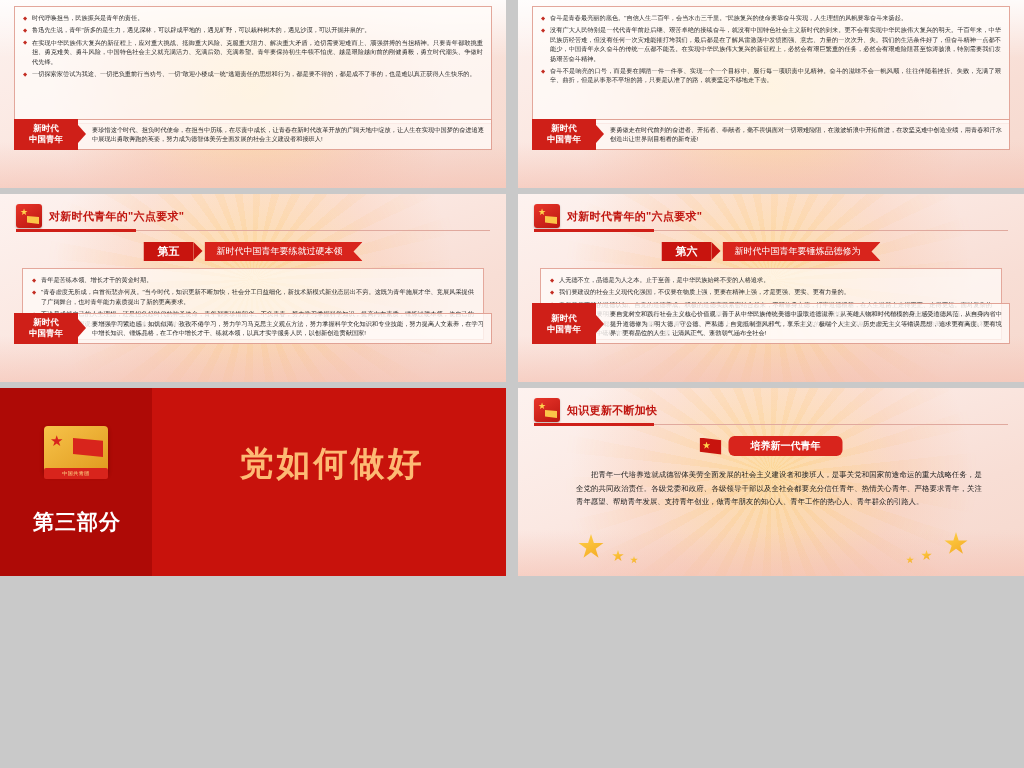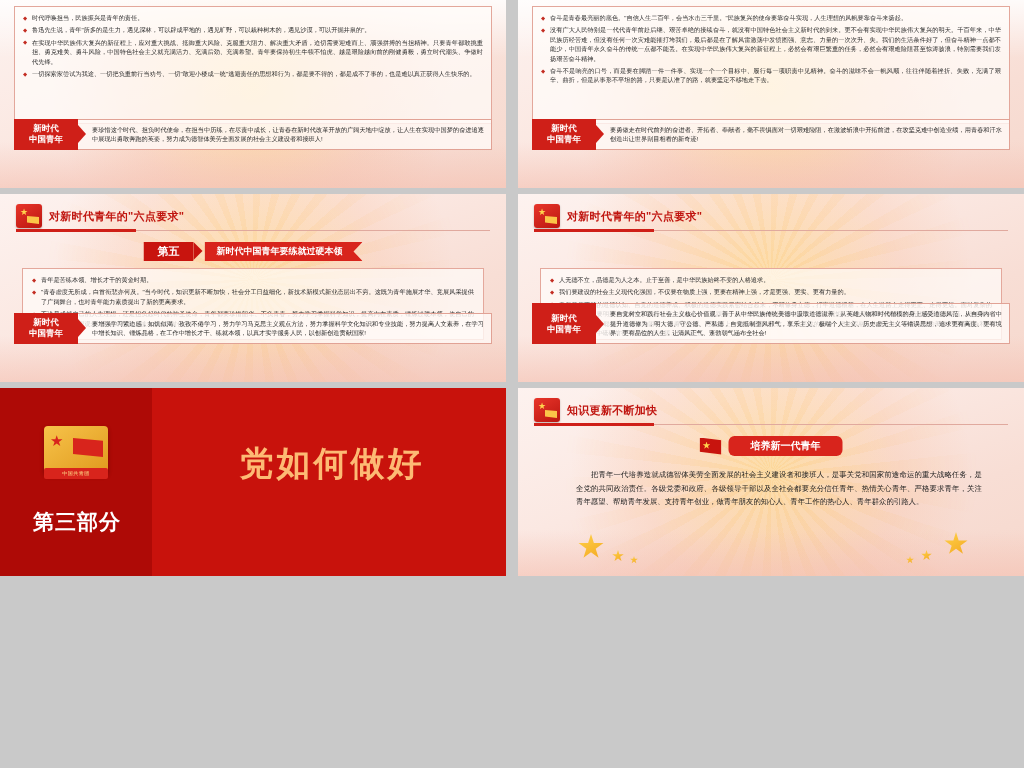--- a/index.html
+++ b/index.html
@@ -167,21 +167,21 @@
     clip-path: polygon(0 0, 100% 0, 100% 100%, 0 100%);
   }
   .banner .arrow {
     width: 0; height: 0;
     border-top: 9.5px solid transparent;
     border-bottom: 9.5px solid transparent;
     border-left: 9px solid #c8140e;
     margin-right: 2px;
   }
   .banner .txt {
-    background:#d8241c; color:#fff; font-size:9px; font-weight:bold;
+    background:#d8241c; color:#fff; font-size:9px; font-weight:normal;
     display:flex; align-items:center;
     padding: 0 20px 0 12px;
     clip-path: polygon(0 0, 100% 0, calc(100% - 9px) 50%, 100% 100%, 0 100%);
   }
 
   .req-box {
     position: absolute; left: 22px; right: 22px; top: 74px;
     border: 1px solid #e4a89c;
     background: rgba(255,252,250,.7);
     padding: 6px 9px;
@@ -346,20 +346,25 @@
     <div class="rays"></div>
     <div class="cloudbtm"></div>
     <div class="slide-head">
       <div class="emblem">
         <span class="star">★</span>
         <span class="flag"></span>
       </div>
       <div class="head-title">对新时代青年的"六点要求"</div>
     </div>
     <div class="head-rule"></div>
+    <div class="banner">
+      <div class="no">第六</div>
+      <div class="arrow"></div>
+      <div class="txt">新时代中国青年要锤炼品德修为</div>
+    </div>
     <div class="req-box">
       <div class="para">人无德不立，品德是为人之本。止于至善，是中华民族始终不变的人格追求。</div>
       <div class="para">我们要建设的社会主义现代化强国，不仅要在物质上强，更要在精神上强，才是更强、更实、更有力量的。</div>
       <div class="para">青年要把正确的道德认知、自觉的道德养成、积极的道德实践紧密结合起来，不断修身立德，打牢道德根基，在人生道路上走得更正、走得更远。面对复杂的世界大变局，要明辨是非、恪守正道，不人云亦云、盲目跟风。面对外部诱惑，要保持定力、严守规矩，用勤劳的双手和诚实的劳动创造美好生活，把绝境枳取巧、远离自作聪明。面对艰难困苦，要勇往直前、迎难而上，锤炼顽强的意志、坚忍不拔的毅力。把小我融入大我之中，感觉奉献的美好、感悟社会和人民。要在奋斗中砥砺前行，体察世间冷暖、民心民生。</div>
     </div>
     <div class="summary">
       <div class="tag">
         <span>新时代</span>
         <span>中国青年</span>
       </div>

